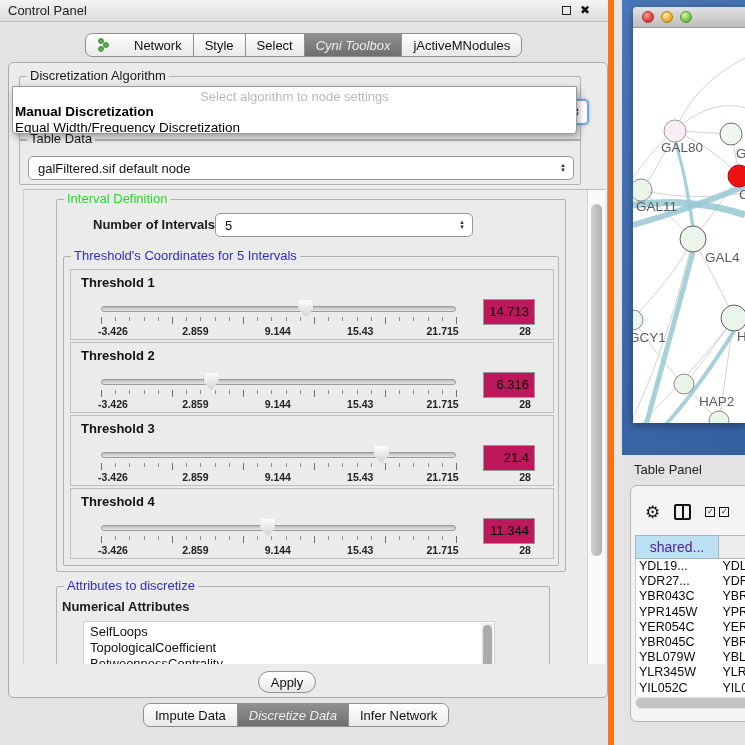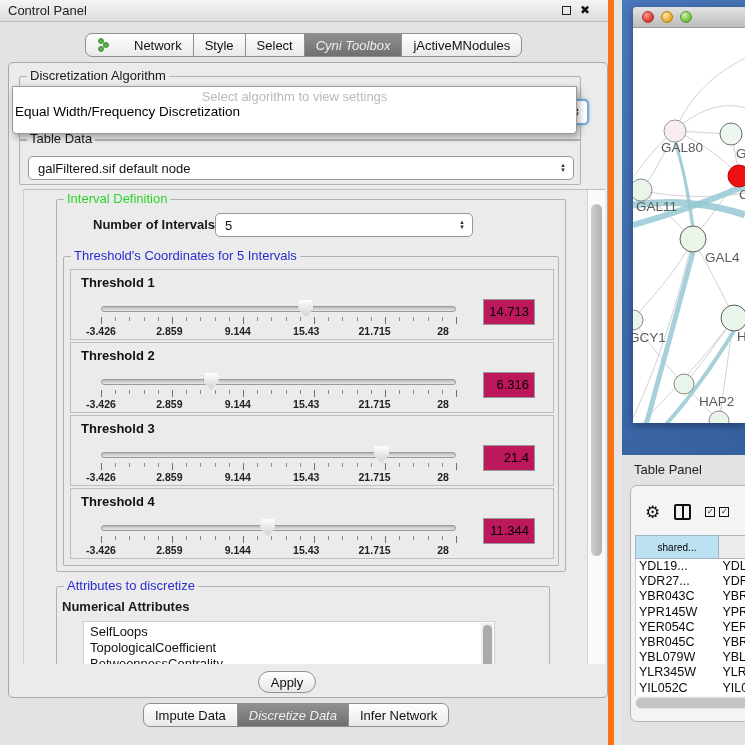--- a/index.html
+++ b/index.html
@@ -55,21 +55,21 @@
   .slider{position:absolute;left:0;top:0;width:100%;height:100%;}
   .track{position:absolute;left:30px;top:36px;width:355px;height:6px;border:1px solid #9b9b9b;border-radius:4px;
     background:linear-gradient(#b9b9b9,#d6d6d6 60%,#e6e6e6);}
   .thumb{position:absolute;top:30px;width:15px;height:17px;
     background:linear-gradient(#fdfdfd,#d2d2d2);
     clip-path:polygon(8% 0,92% 0,100% 12%,100% 55%,50% 100%,0 55%,0 12%);
     filter:drop-shadow(0 0 1px #777);}
   .ticks{position:absolute;left:30px;top:47px;width:355px;height:8px;}
   .tick{position:absolute;top:0;width:1px;height:7px;background:#6f6f6f;}
   .tick.minor{height:4px;background:#8a8a8a;}
-  .tick-labels{position:absolute;left:30px;top:55px;width:342px;height:12px;}
+  .tick-labels{position:absolute;left:42px;top:55px;width:412px;height:12px;}
   .tick-labels span{position:absolute;transform:translateX(-50%);font-size:10.5px;font-weight:bold;color:#222;white-space:nowrap;}
   .t-value{position:absolute;left:412px;top:29px;width:52px;height:26px;background:#be185d;border:1px solid #979797;
     font-size:13px;text-align:right;line-height:24px;padding-right:5px;color:#000;}
   
   #attr-list{position:absolute;left:26px;top:34px;width:412px;height:62px;background:#fff;border:1px solid #cfcfcf;
     overflow:hidden;padding:2px 0 0 6px;}
   .attr-item{font-size:13px;line-height:16px;color:#111;}
   #attr-scroll{position:absolute;right:1px;top:1px;width:12px;height:60px;background:#ededed;}
   #attr-scroll .thumb-v2{position:absolute;left:1.5px;top:2px;width:9px;height:42px;border-radius:5px;background:#ababab;}
   
@@ -92,21 +92,21 @@
   #tp-title{position:absolute;left:12px;top:7px;font-size:13px;color:#222;}
   #tp-inner{position:absolute;left:8px;top:30px;width:140px;height:237px;background:#f4f4f4;
     border:1px solid #b5b5b5;border-radius:7px;}
   #tp-toolbar{position:absolute;left:0;top:14px;width:100%;height:24px;display:flex;align-items:center;gap:14px;padding-left:14px;}
   .gear{font-size:17px;color:#111;line-height:17px;}
   .split-ic{width:17px;height:16px;border:2px solid #111;border-radius:2px;position:relative;}
   .split-ic:before{content:"";position:absolute;left:50%;top:0;width:2px;height:100%;background:#111;transform:translateX(-50%);}
   .cb{width:10px;height:10px;border:1.5px solid #111;font-size:8px;line-height:8px;text-align:center;color:#111;}
   #tp-table{position:absolute;left:4px;top:49px;width:136px;}
   .th-row{display:flex;height:24px;}
-  .th-cell{border:1px solid #9fb6c2;background:#bce1f2;font-size:10px;display:flex;align-items:center;justify-content:center;color:#000000;}
+  .th-cell{border:1px solid #9fb6c2;background:#bce1f2;font-size:14px;display:flex;align-items:center;justify-content:center;color:#4c1d95;}
   .th-cell.c2{background:#ececec;border:1px solid #b5b5b5;border-left:none;justify-content:flex-end;padding-right:2px;}
   .tbody{background:#fff;height:137px;overflow:hidden;border-left:1px solid #ccc;}
   .t-row{display:flex;height:15.2px;}
   .t-cell{font-size:12.5px;color:#0a0a0a;line-height:15px;padding-left:3px;white-space:nowrap;overflow:hidden;}
   .t-cell.c1{width:84px;}
   .t-cell.c2{width:52px;}
   #hscroll{position:absolute;left:4px;top:211px;width:136px;height:12px;background:#e6e6e6;border-radius:6px;}
   #hscroll .thumb-h{position:absolute;left:1px;top:1px;width:132px;height:10px;border-radius:5px;background:#c3c3c3;}
   svg text{font-family:"Liberation Sans","DejaVu Sans",sans-serif;}
 </style>
@@ -531,17 +531,18 @@
   </div>
 </div>
       </div>
       <div id="hscroll">
         <div class="thumb-h"></div>
       </div>
     </div>
   </div>
 
   <div id="algo-popup">
-    <div class="ph">Select algorithm to view settings</div>
+    <div class="ph">Select algorithm to node settings</div>
+    <div class="opt b">Manual Discretization</div>
     <div class="opt">Equal Width/Frequency Discretization</div>
   </div>
 
 </div>
 
 </body></html>

